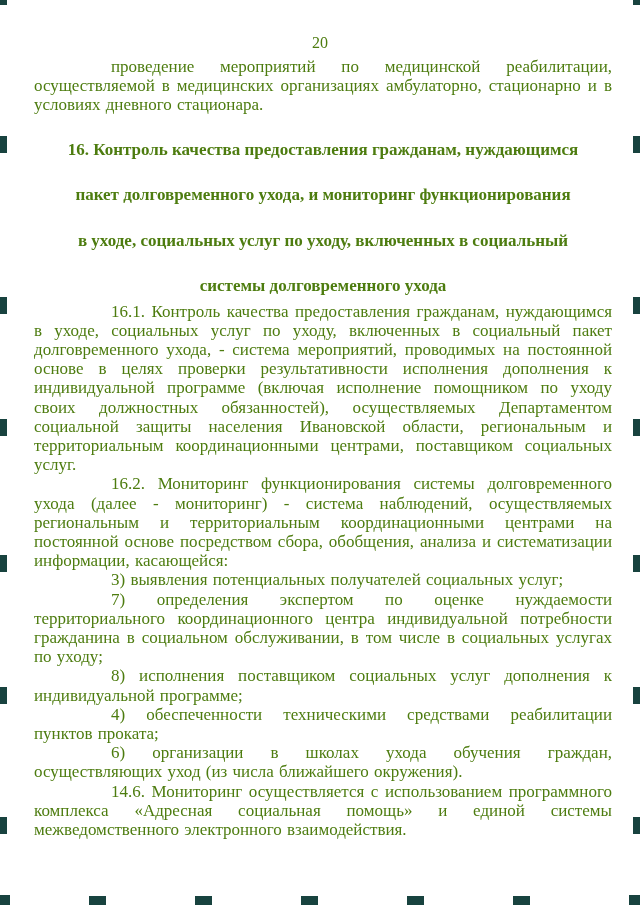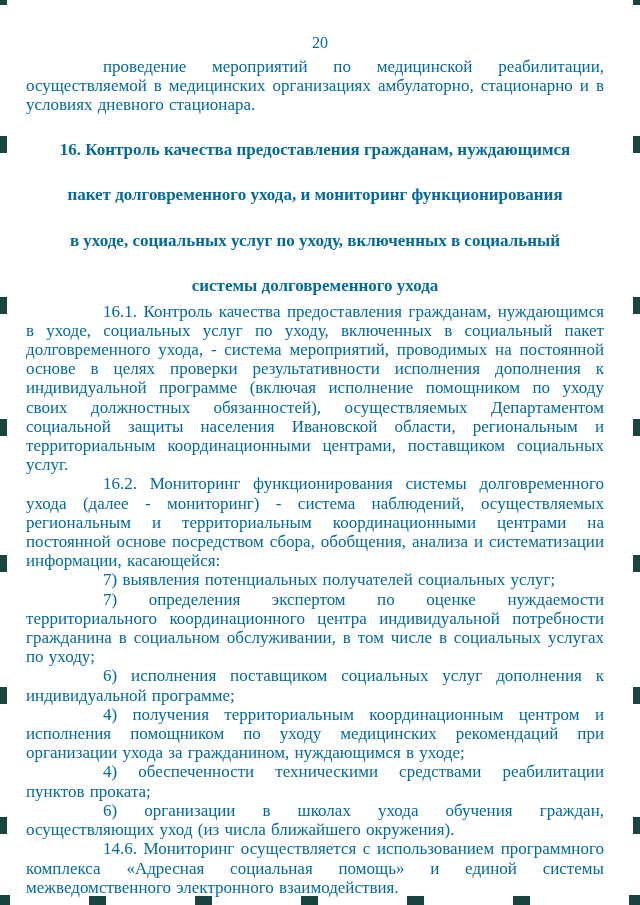--- a/index.html
+++ b/index.html
@@ -3,35 +3,35 @@
 <meta charset="utf-8">
 <style>
   html, body { margin: 0; padding: 0; background: #ffffff; }
   .page {
     position: relative;
     width: 640px;
     height: 905px;
     background: #ffffff;
     overflow: hidden;
     font-family: "Liberation Serif", serif;
-    color: #0369a1;
+    color: #4d7c0f;
   }
   .pagenum {
     position: absolute;
     top: 33px;
     left: 0;
     width: 640px;
     text-align: center;
     font-size: 16px;
     line-height: 19px;
   }
   .content {
     position: absolute;
     top: 57px;
-    left: 26px;
+    left: 34px;
     width: 578px;
     font-size: 17px;
     line-height: 19.2px;
     text-align: justify;
   }
   .content p {
     margin: 0;
     padding: 0;
     text-indent: 77px;
     word-spacing: 1px;
@@ -58,24 +58,23 @@
 
     <div class="heading">
       <div>16. Контроль качества предоставления гражданам, нуждающимся</div>
       <div>пакет долговременного ухода, и мониторинг функционирования</div>
       <div>в уходе, социальных услуг по уходу, включенных в социальный</div>
       <div>системы долговременного ухода</div>
     </div>
 
     <p>16.1. Контроль качества предоставления гражданам, нуждающимся в уходе, социальных услуг по уходу, включенных в социальный пакет долговременного ухода, - система мероприятий, проводимых на постоянной основе в целях проверки результативности исполнения дополнения к индивидуальной программе (включая исполнение помощником по уходу своих должностных обязанностей), осуществляемых Департаментом социальной защиты населения Ивановской области, региональным и территориальным координационными центрами, поставщиком социальных услуг.</p>
     <p>16.2. Мониторинг функционирования системы долговременного ухода (далее - мониторинг) - система наблюдений, осуществляемых региональным и территориальным координационными центрами на постоянной основе посредством сбора, обобщения, анализа и систематизации информации, касающейся:</p>
-    <p>7) выявления потенциальных получателей социальных услуг;</p>
+    <p>3) выявления потенциальных получателей социальных услуг;</p>
     <p>7) определения экспертом по оценке нуждаемости территориального координационного центра индивидуальной потребности гражданина в социальном обслуживании, в том числе в социальных услугах по уходу;</p>
-    <p>6) исполнения поставщиком социальных услуг дополнения к индивидуальной программе;</p>
-    <p>4) получения территориальным координационным центром и исполнения помощником по уходу медицинских рекомендаций при организации ухода за гражданином, нуждающимся в уходе;</p>
+    <p>8) исполнения поставщиком социальных услуг дополнения к индивидуальной программе;</p>
     <p>4) обеспеченности техническими средствами реабилитации пунктов проката;</p>
     <p>6) организации в школах ухода обучения граждан, осуществляющих уход (из числа ближайшего окружения).</p>
     <p>14.6. Мониторинг осуществляется с использованием программного комплекса «Адресная социальная помощь» и единой системы межведомственного электронного взаимодействия.</p>
 
   </div>
 
   <div>
       <div class="marker" style="left: 0px; top: 0px; width: 7px; height: 5px; background: rgb(24, 67, 63);"></div>
       <div class="marker" style="left: 633px; top: 0px; width: 7px; height: 5px; background: rgb(24, 67, 63);"></div>
       <div class="marker" style="left: 0px; top: 136px; width: 7px; height: 17px; background: rgb(24, 67, 63);"></div>

